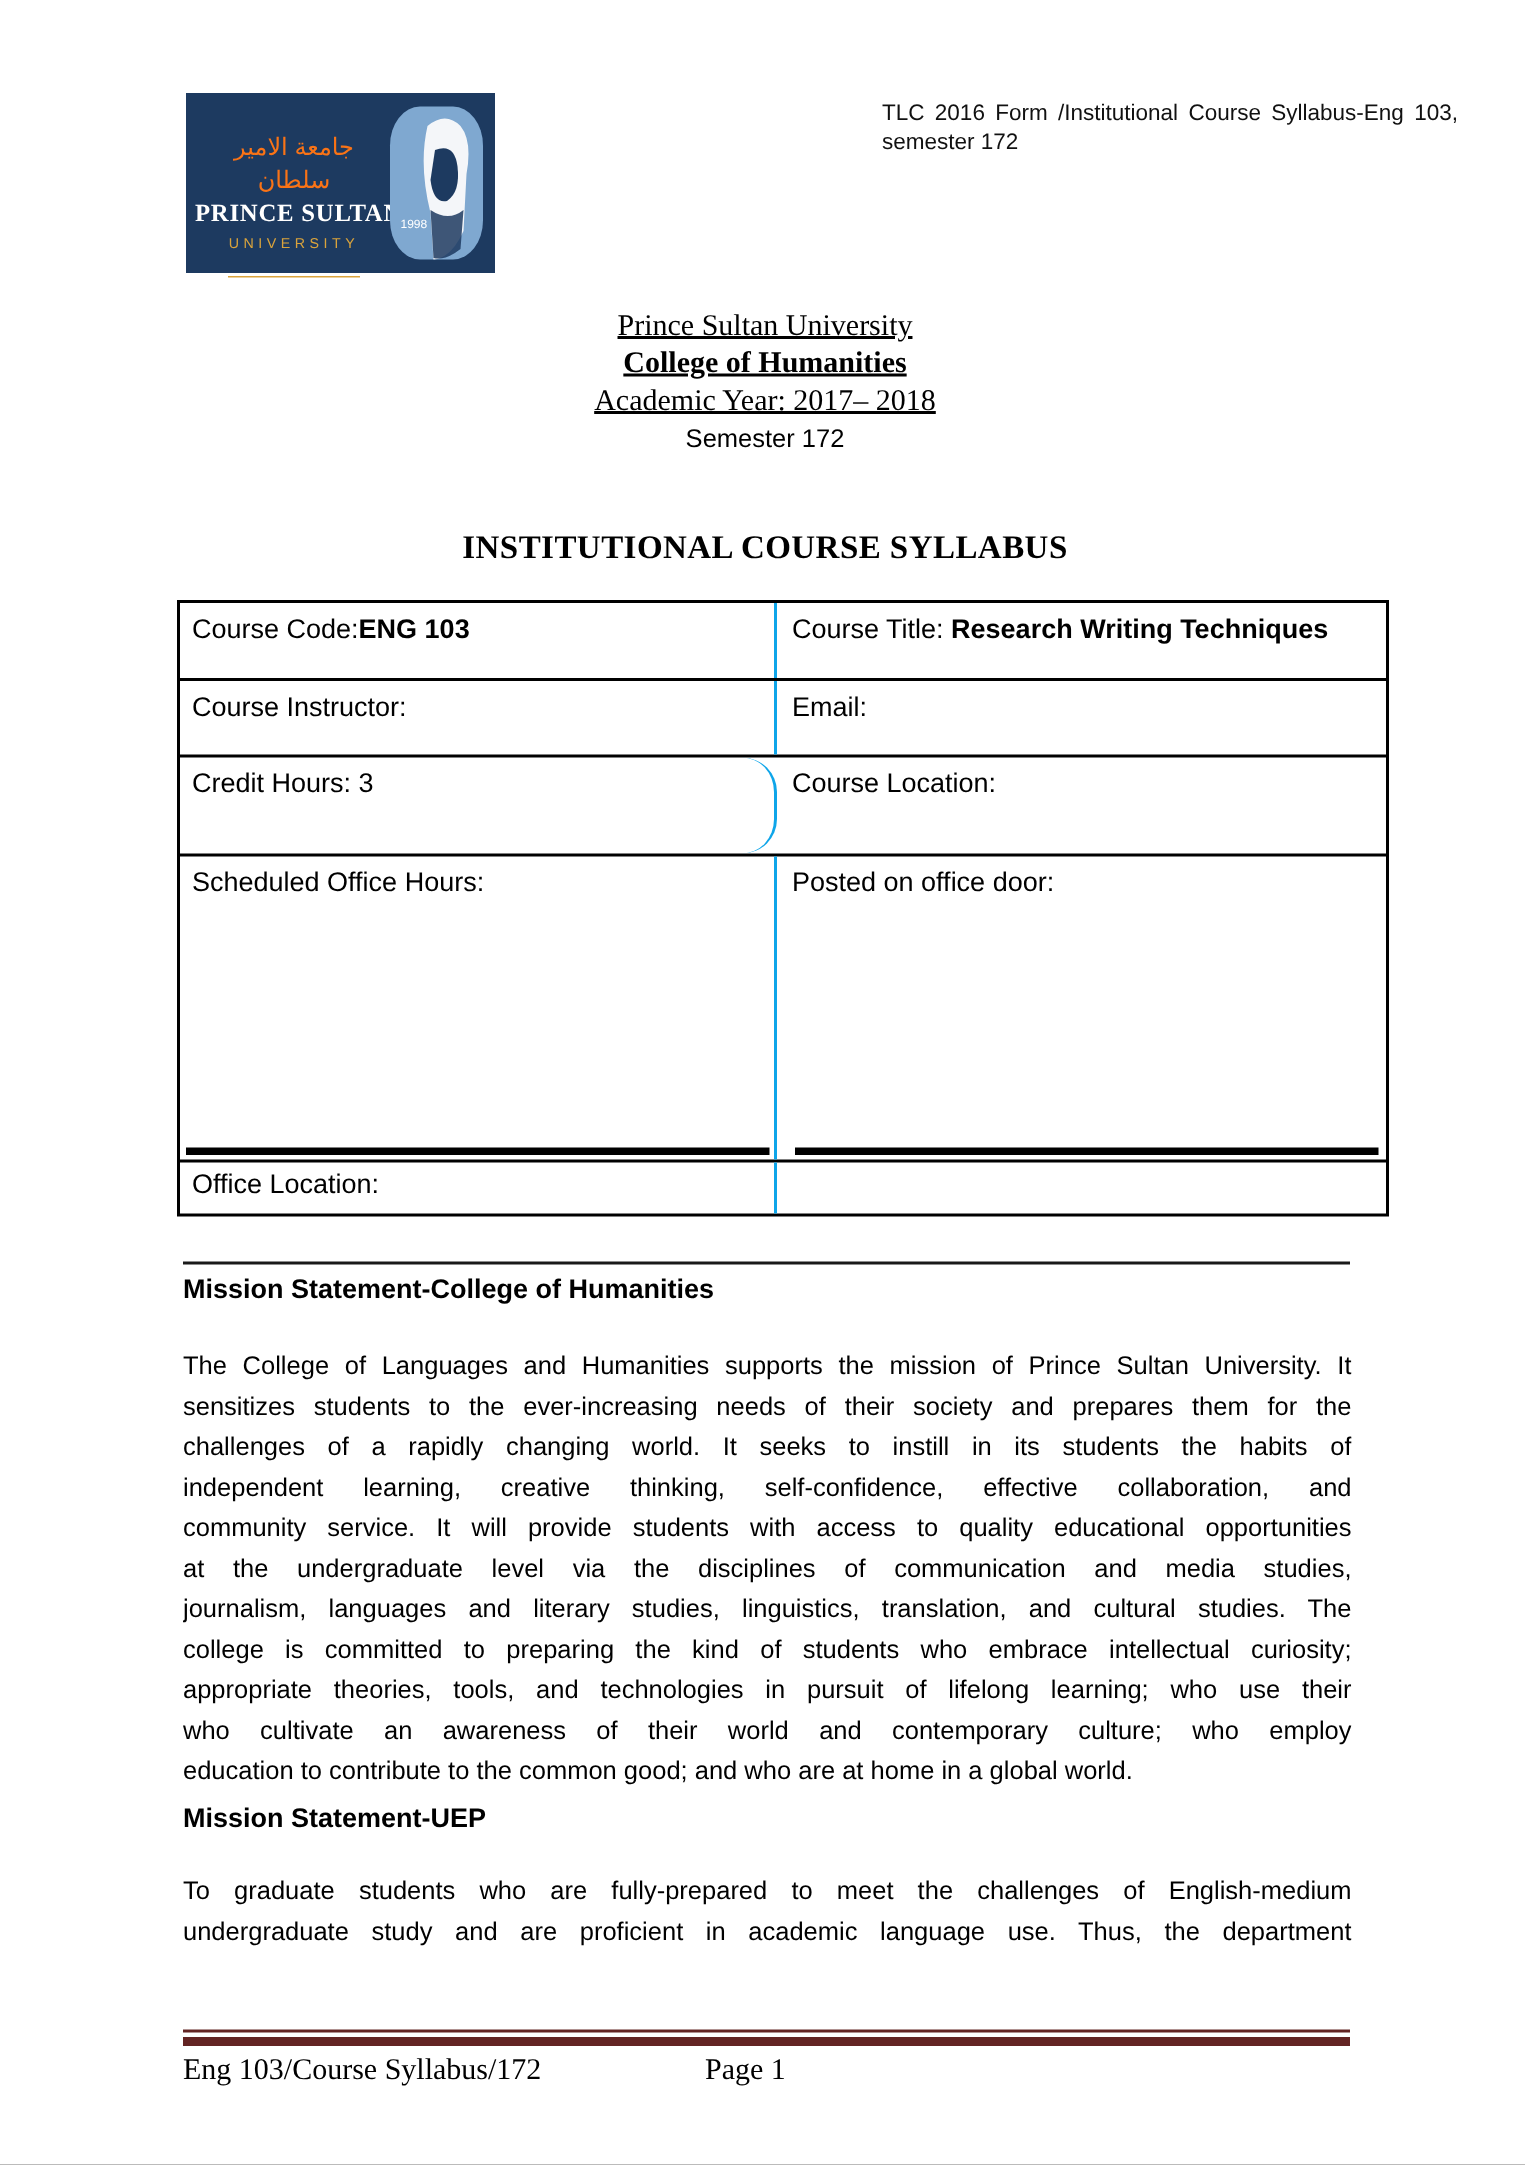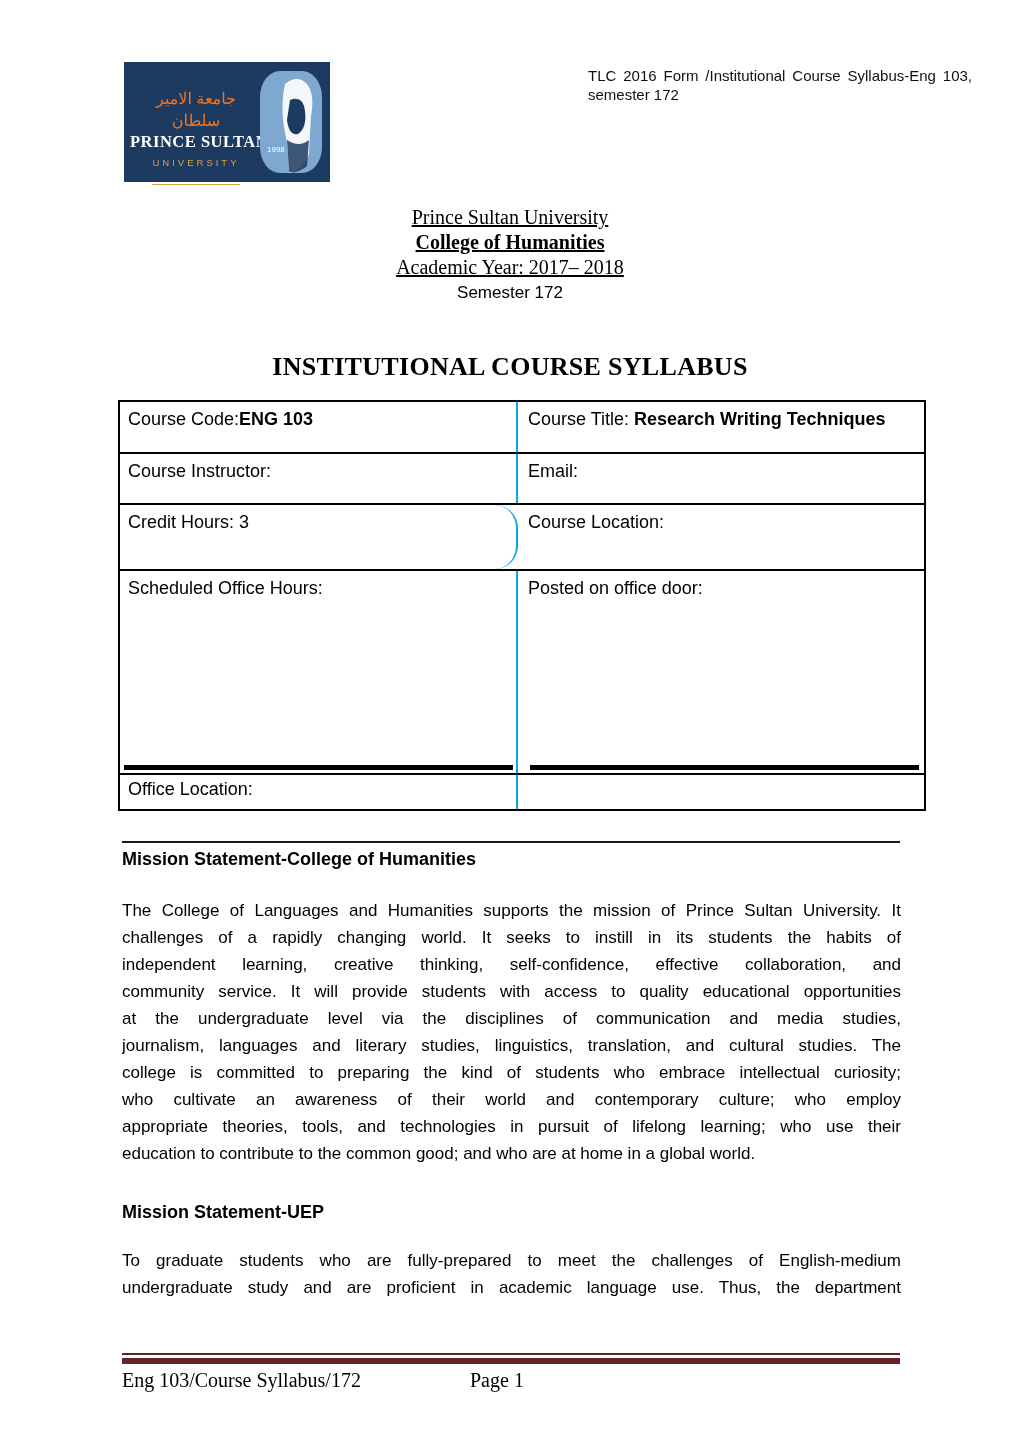--- a/index.html
+++ b/index.html
@@ -28,21 +28,21 @@
   .form-ref .jline { height:19px; }
 
   
   .doc-header { position:absolute; left:0; top:205px; width:100%; text-align:center; }
   .hdr-serif  { font-family:"Liberation Serif", serif; font-size:20px; line-height:25px;text-decoration:underline; }
   .hdr-bold   { font-weight:bold; }
   .hdr-sans   { font-size:17px; line-height:25px; }
 
   .doc-title {
     position:absolute; left:0; top:352px; width:100%; text-align:center;
-    font-family:"Liberation Serif", serif; font-weight:bold; font-size:26px; letter-spacing:0.3px;
+    font-family:"Liberation Serif", serif; font-weight:bold; font-size:22px; letter-spacing:0.3px;
   }
 
   
   .ctable { position:absolute; left:118px; top:400px; width:808px; border:2px solid #000; box-sizing:border-box; }
   .crow   { display:flex; border-top:2px solid #000; }
   .crow:first-child { border-top:none; }
   .cell   { position:relative; box-sizing:border-box; font-size:18px; line-height:22px; padding:6px 4px 0 8px; }
   .cell-l { width:398px; border-right:2px solid #0ea5e9; }
   .cell-r { flex:1; padding-left:10px; }
   .h50  { height:50px; }
@@ -156,28 +156,29 @@
       </div>
       <div class="cell cell-r h27"></div>
     </div>
   </div>
 
   <div class="rule-black"></div>
 
   <div class="sec-heading h1">Mission Statement-College of Humanities</div>
   <div class="para p1">
     <div class="jline">The College of Languages and Humanities supports the mission of Prince Sultan University. It</div>
+    <div class="jline">sensitizes students to the ever-increasing needs of their society and prepares them for the</div>
     <div class="jline">challenges of a rapidly changing world. It seeks to instill in its students the habits of</div>
     <div class="jline">independent learning, creative thinking, self-confidence, effective collaboration, and</div>
     <div class="jline">community service. It will provide students with access to quality educational opportunities</div>
     <div class="jline">at the undergraduate level via the disciplines of communication and media studies,</div>
     <div class="jline">journalism, languages and literary studies, linguistics, translation, and cultural studies. The</div>
     <div class="jline">college is committed to preparing the kind of students who embrace intellectual curiosity;</div>
+    <div class="jline">appropriate theories, tools, and technologies in pursuit of lifelong learning; who use their</div>
     <div class="jline">who cultivate an awareness of their world and contemporary culture; who employ</div>
-    <div class="jline">appropriate theories, tools, and technologies in pursuit of lifelong learning; who use their</div>
     <div class="lline">education to contribute to the common good; and who are at home in a global world.</div>
   </div>
 
   <div class="sec-heading h2">Mission Statement-UEP</div>
   <div class="para p2">
     <div class="jline">To graduate students who are fully-prepared to meet the challenges of English-medium</div>
     <div class="jline">undergraduate study and are proficient in academic language use. Thus, the department</div>
   </div>
 
   <div class="footer-rule"></div>

